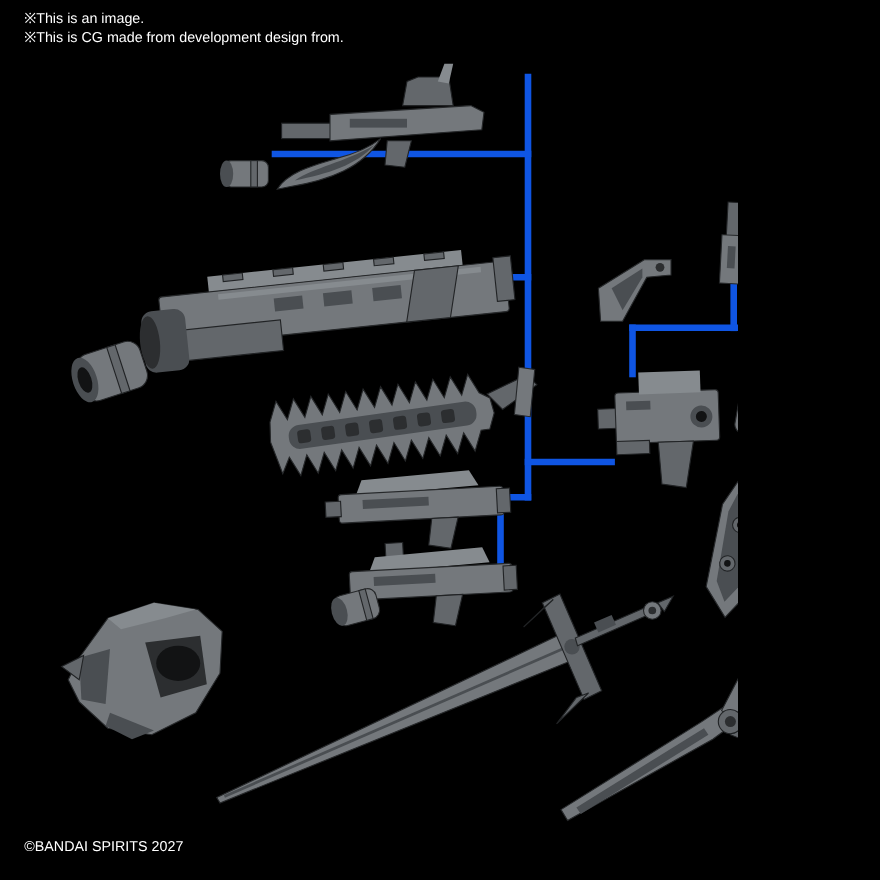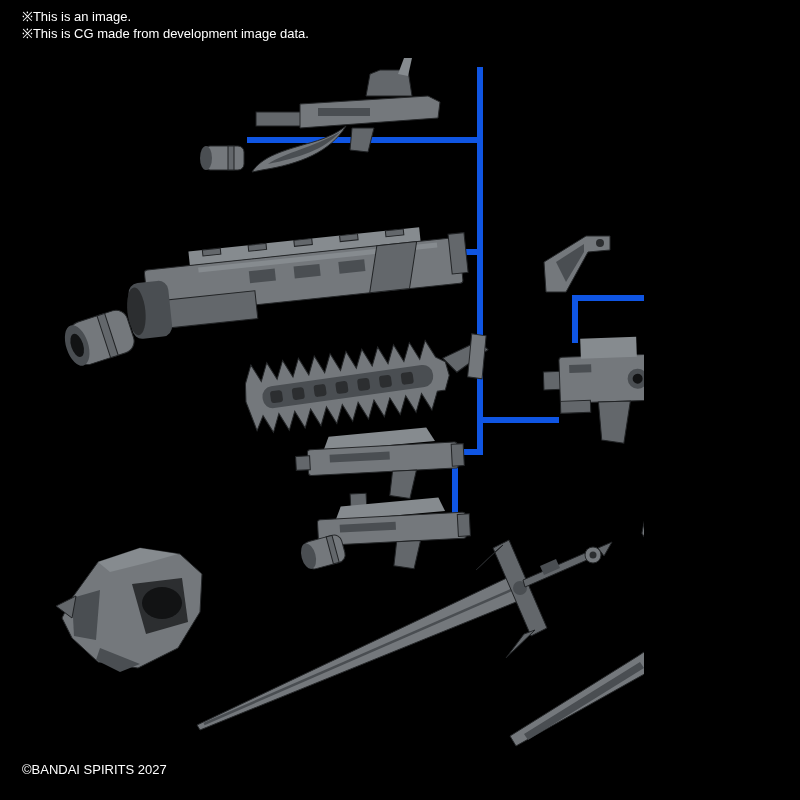--- a/index.html
+++ b/index.html
@@ -1,17 +1,17 @@
 <!DOCTYPE html>
 <html style="--background: #000000; --runner: #0f55e3; --part-base: #74787c; --part-mid: #63676b; --part-light: #868b8f; --part-dark: #4a4e52; --part-darker: #2c2e30;"><head>
 <meta charset="utf-8">
 <style>
   html,body{margin:0;padding:0;background:var(--background,#000);}
   .scene{position:relative;width:644px;height:800px;background:var(--background,#000);overflow:hidden;
-         font-family:"Liberation Sans", sans-serif;}
+         font-family:"Liberation Sans", sans-serif;padding-left:27px;}
   .notice{position:absolute;left:22px;top:8px;color:#ffffff;font-size:13px;line-height:17px;}
   .copyright{position:absolute;left:22px;top:762px;color:#ffffff;font-size:13px;}
   svg{position:absolute;left:0;top:0;}
   .runner{stroke:var(--runner,#0f55e3);stroke-width:6;stroke-linecap:square;}
   .pb{fill:var(--part-base,#74787c);stroke:#26282a;stroke-width:1;}
   .pm{fill:var(--part-mid,#63676b);stroke:#212325;stroke-width:1;}
   .pl{fill:var(--part-light,#868b8f);}
   .pd{fill:var(--part-dark,#4a4e52);}
   .px{fill:var(--part-darker,#2c2e30);}
   .hole{fill:#121314;}
@@ -188,18 +188,18 @@
     <polygon class="pm" points="672,652 716,670 710,686 664,668"></polygon>
     <polygon class="pb" points="708,674 728,692 718,702 700,686"></polygon>
     <circle class="pm" cx="664" cy="656" r="11"></circle>
     <circle class="px" cx="664" cy="656" r="5"></circle>
   </g>
 
 </svg>
 
 <div class="notice">
   <div>※This is an image.</div>
-  <div>※This is CG made from development image data.</div>
+  <div>※This is CG made from development design from.</div>
 </div>
 
 <div class="copyright">©BANDAI SPIRITS 2027</div>
 
 </div>
 
 </body></html>

